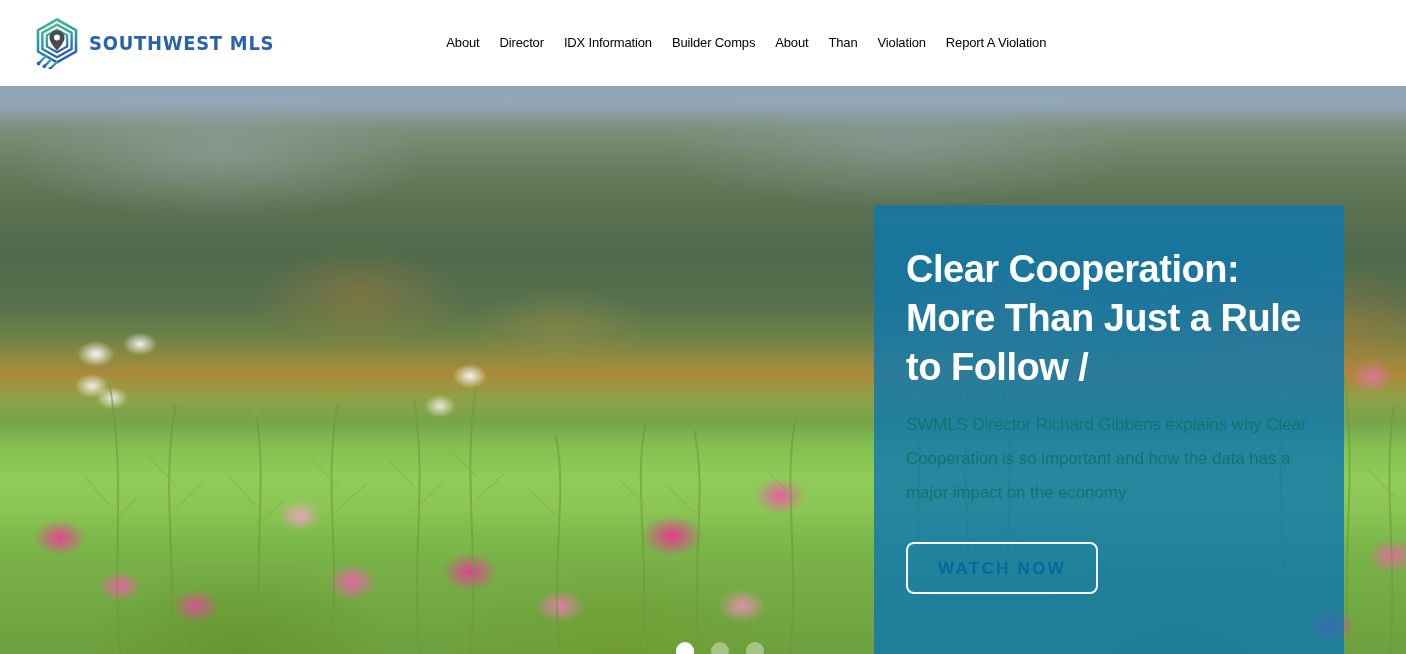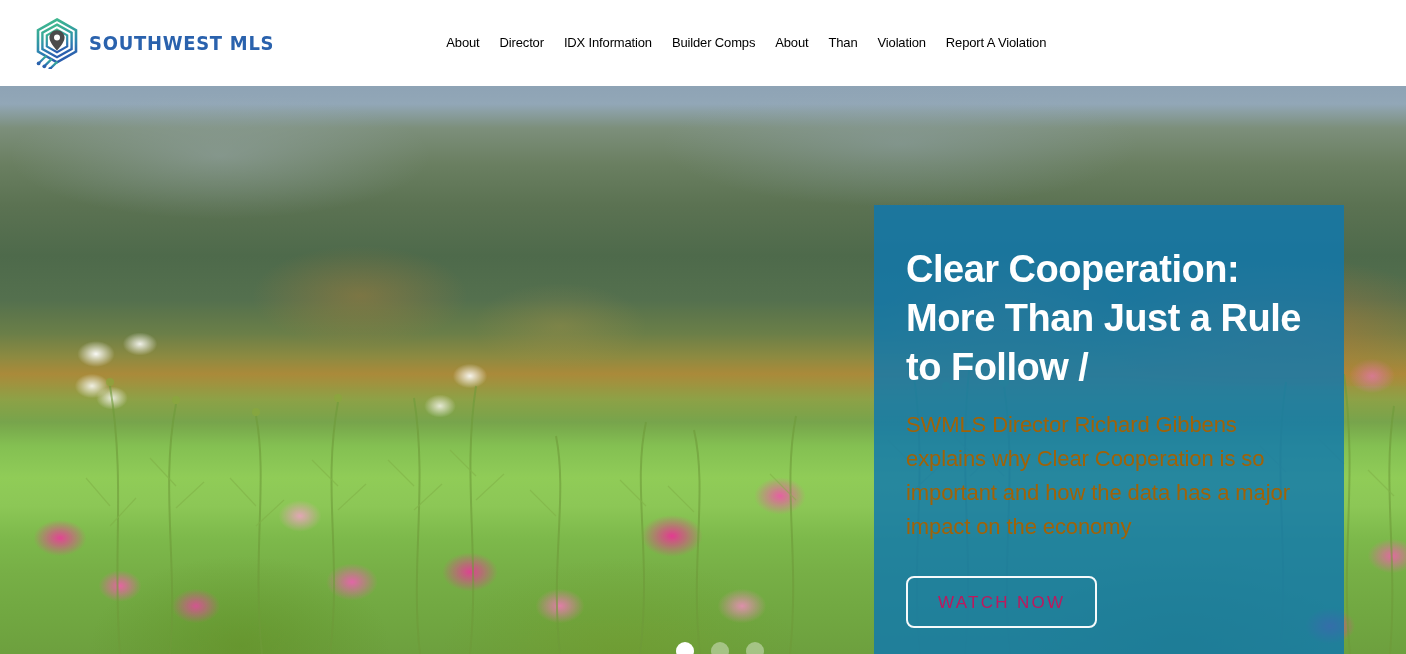--- a/index.html
+++ b/index.html
@@ -173,39 +173,39 @@
     line-height: 49px;
     font-weight: 700;
     color: #ffffff;
     letter-spacing: -0.5px;
     margin-bottom: 16px;
     max-width: 410px;
   }
 
   .hero-desc {
     font-family: "Liberation Sans", sans-serif;
-    font-size: 22px;
+    font-size: 17px;
     line-height: 34px;
-    color: #a16207;
+    color: #0f766e;
     font-weight: 400;
     letter-spacing: -0.1px;
     max-width: 404px;
   }
 
   .hero-cta {
     display: inline-block;
     margin-top: 32px;
     padding: 16px 30px 15px 30px;
     border: 2px solid rgba(255,255,255,0.96);
     border-radius: 8px;
     background: transparent;
-    color: #be185d;
+    color: #0369a1;
     font-family: "Liberation Sans", sans-serif;
     font-size: 17px;
-    font-weight: 400;
+    font-weight: 700;
     letter-spacing: 2.3px;
     text-decoration: none;
     cursor: pointer;
     line-height: 1;
   }
 
   
   .carousel-dots {
     position: absolute;
     left: 676px;

